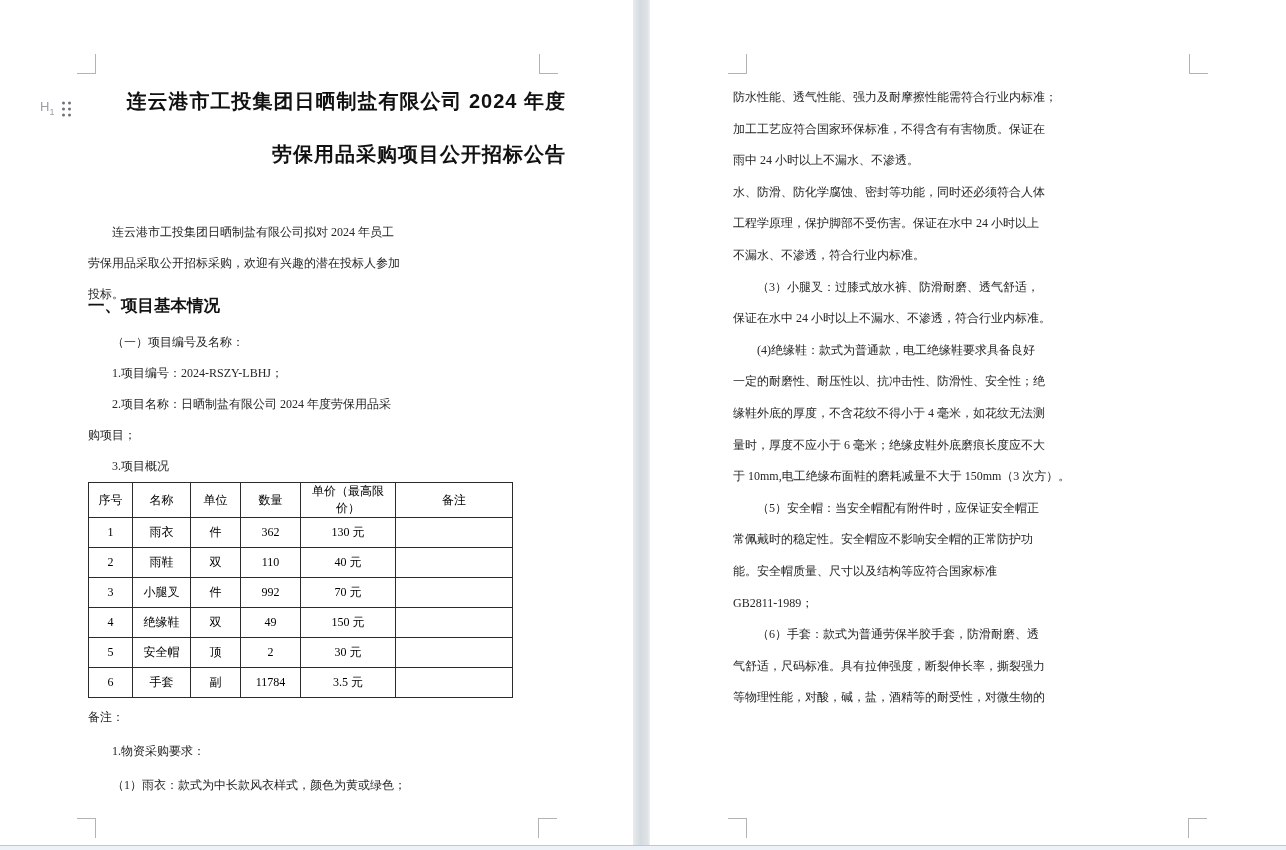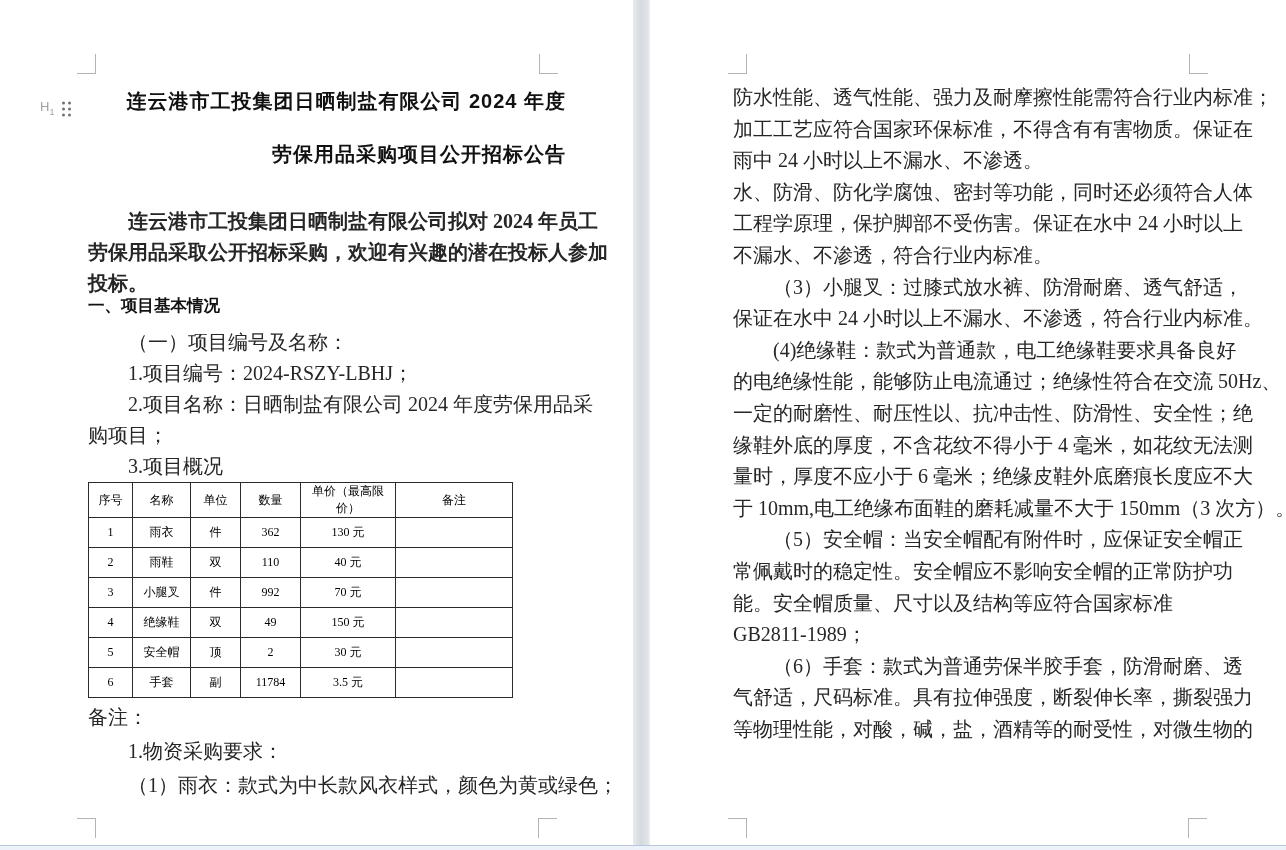--- a/index.html
+++ b/index.html
@@ -44,26 +44,26 @@
   }
   .t1 { top:88px; } .t2 { top:141px; }
 
   .section-heading {
     position:absolute; top:295px; left:0;
     font-family:"Liberation Sans","DejaVu Sans",sans-serif;
     font-weight:bold; font-size:16.5px; color:#111111;
   }
 
   .lines { position:absolute; left:0; width:100%; }
-  .intro-block { top:206px;font-weight:bold; }
+  .intro-block { top:217px; }
   .list-block  { top:327px; }
   .notes-block { top:700px; }
   .body2-block { top:82px; }
 
-  .line  { font-size:20px; color:#262626; white-space:nowrap; }
+  .line  { font-size:12px; color:#262626; white-space:nowrap; }
   .lh31  .line { height:31px;  line-height:31px;  }
   .lh34  .line { height:34px;  line-height:34px;  }
   .lh316 .line { height:31.6px; line-height:31.6px; }
 
   
   .overview-table {
     position:absolute; top:482px; left:0;
     border-collapse:collapse; table-layout:fixed; width:424px;
     font-size:12px; color:#000000;
   }
@@ -223,21 +223,20 @@
 
       <div class="line">防水性能、透气性能、强力及耐摩擦性能需符合行业内标准；</div>
           <div class="line">加工工艺应符合国家环保标准，不得含有有害物质。保证在</div>
           <div class="line">雨中 24 小时以上不漏水、不渗透。</div>
           <div class="line">水、防滑、防化学腐蚀、密封等功能，同时还必须符合人体</div>
           <div class="line">工程学原理，保护脚部不受伤害。保证在水中 24 小时以上</div>
           <div class="line">不漏水、不渗透，符合行业内标准。</div>
           <div class="line">　　（3）小腿叉：过膝式放水裤、防滑耐磨、透气舒适，</div>
           <div class="line">保证在水中 24 小时以上不漏水、不渗透，符合行业内标准。</div>
           <div class="line">　　(4)绝缘鞋：款式为普通款，电工绝缘鞋要求具备良好</div>
-          <div class="line">的电绝缘性能，能够防止电流通过；绝缘性符合在交流 50Hz、</div>
           <div class="line">一定的耐磨性、耐压性以、抗冲击性、防滑性、安全性；绝</div>
           <div class="line">缘鞋外底的厚度，不含花纹不得小于 4 毫米，如花纹无法测</div>
           <div class="line">量时，厚度不应小于 6 毫米；绝缘皮鞋外底磨痕长度应不大</div>
           <div class="line">于 10mm,电工绝缘布面鞋的磨耗减量不大于 150mm（3 次方）。</div>
           <div class="line">　　（5）安全帽：当安全帽配有附件时，应保证安全帽正</div>
           <div class="line">常佩戴时的稳定性。安全帽应不影响安全帽的正常防护功</div>
           <div class="line">能。安全帽质量、尺寸以及结构等应符合国家标准</div>
           <div class="line">GB2811-1989；</div>
           <div class="line">　　（6）手套：款式为普通劳保半胶手套，防滑耐磨、透</div>
           <div class="line">气舒适，尺码标准。具有拉伸强度，断裂伸长率，撕裂强力</div>

